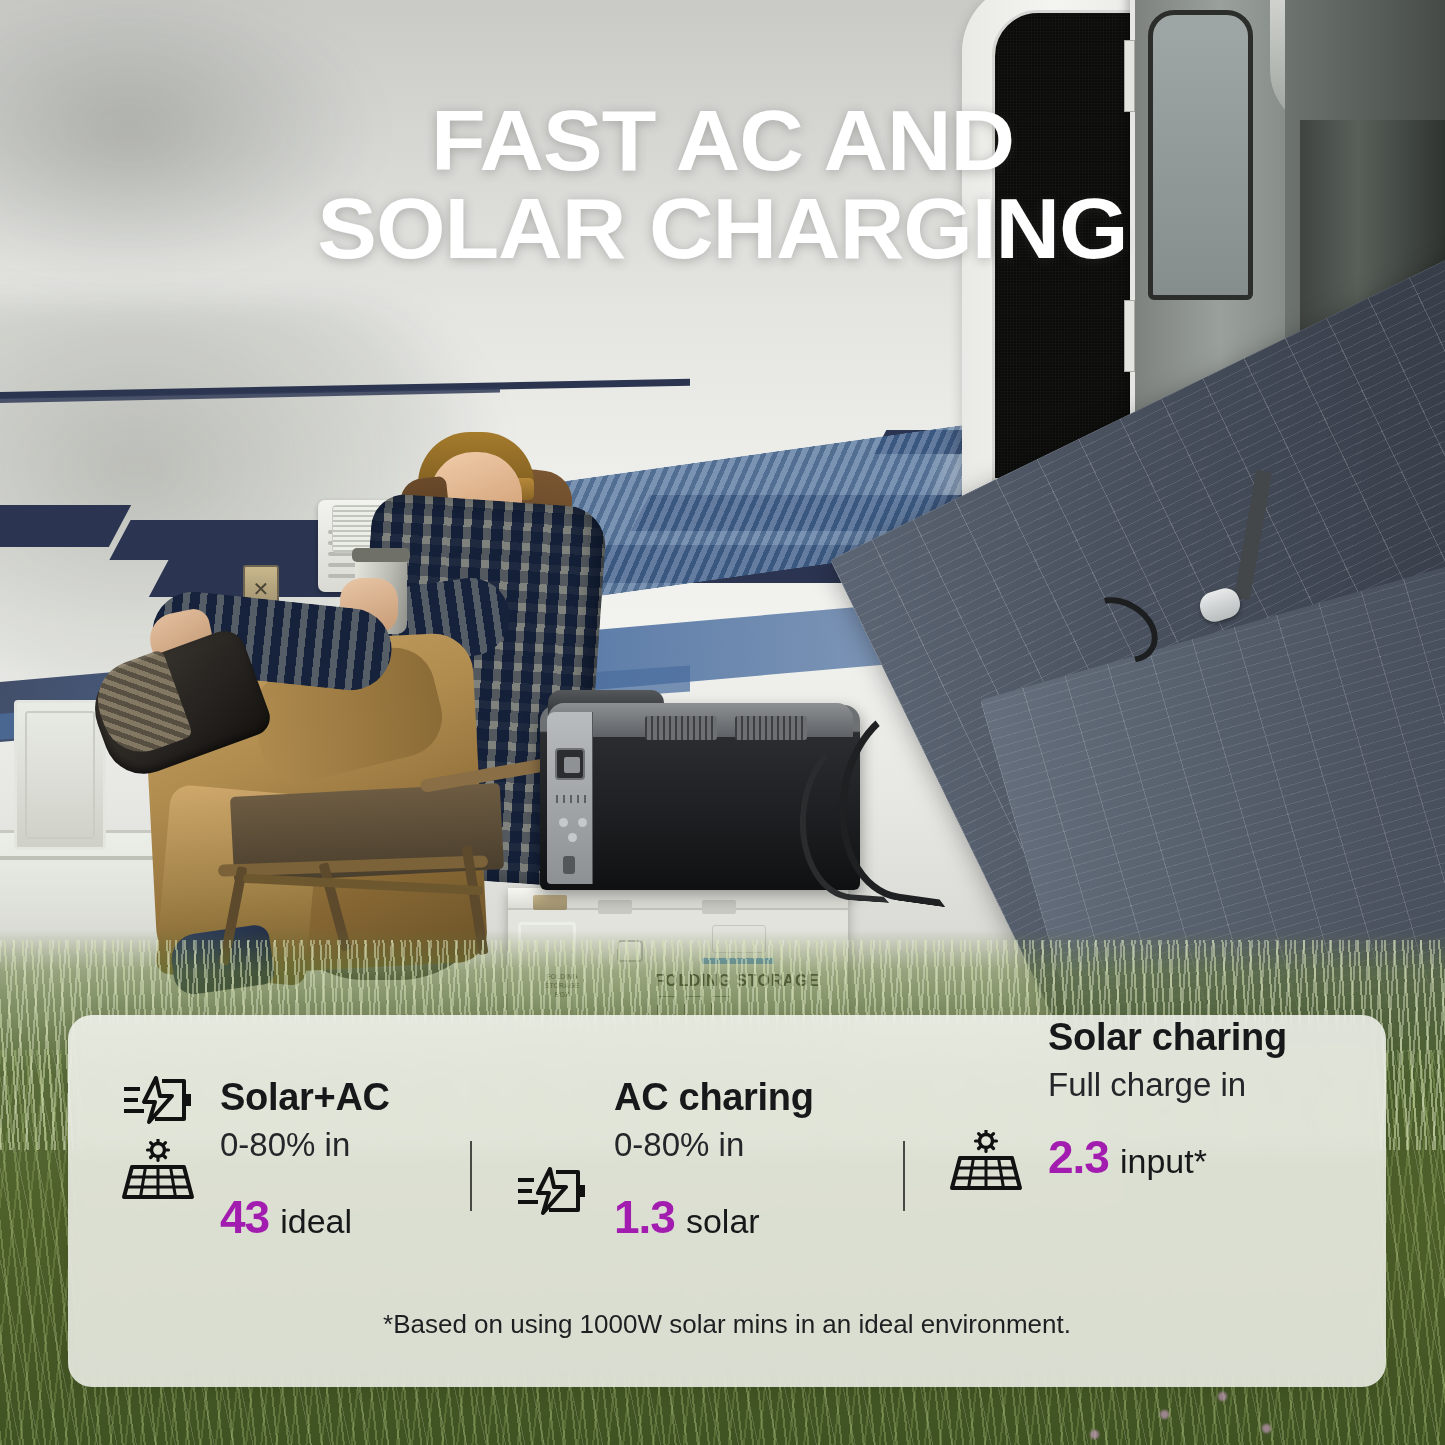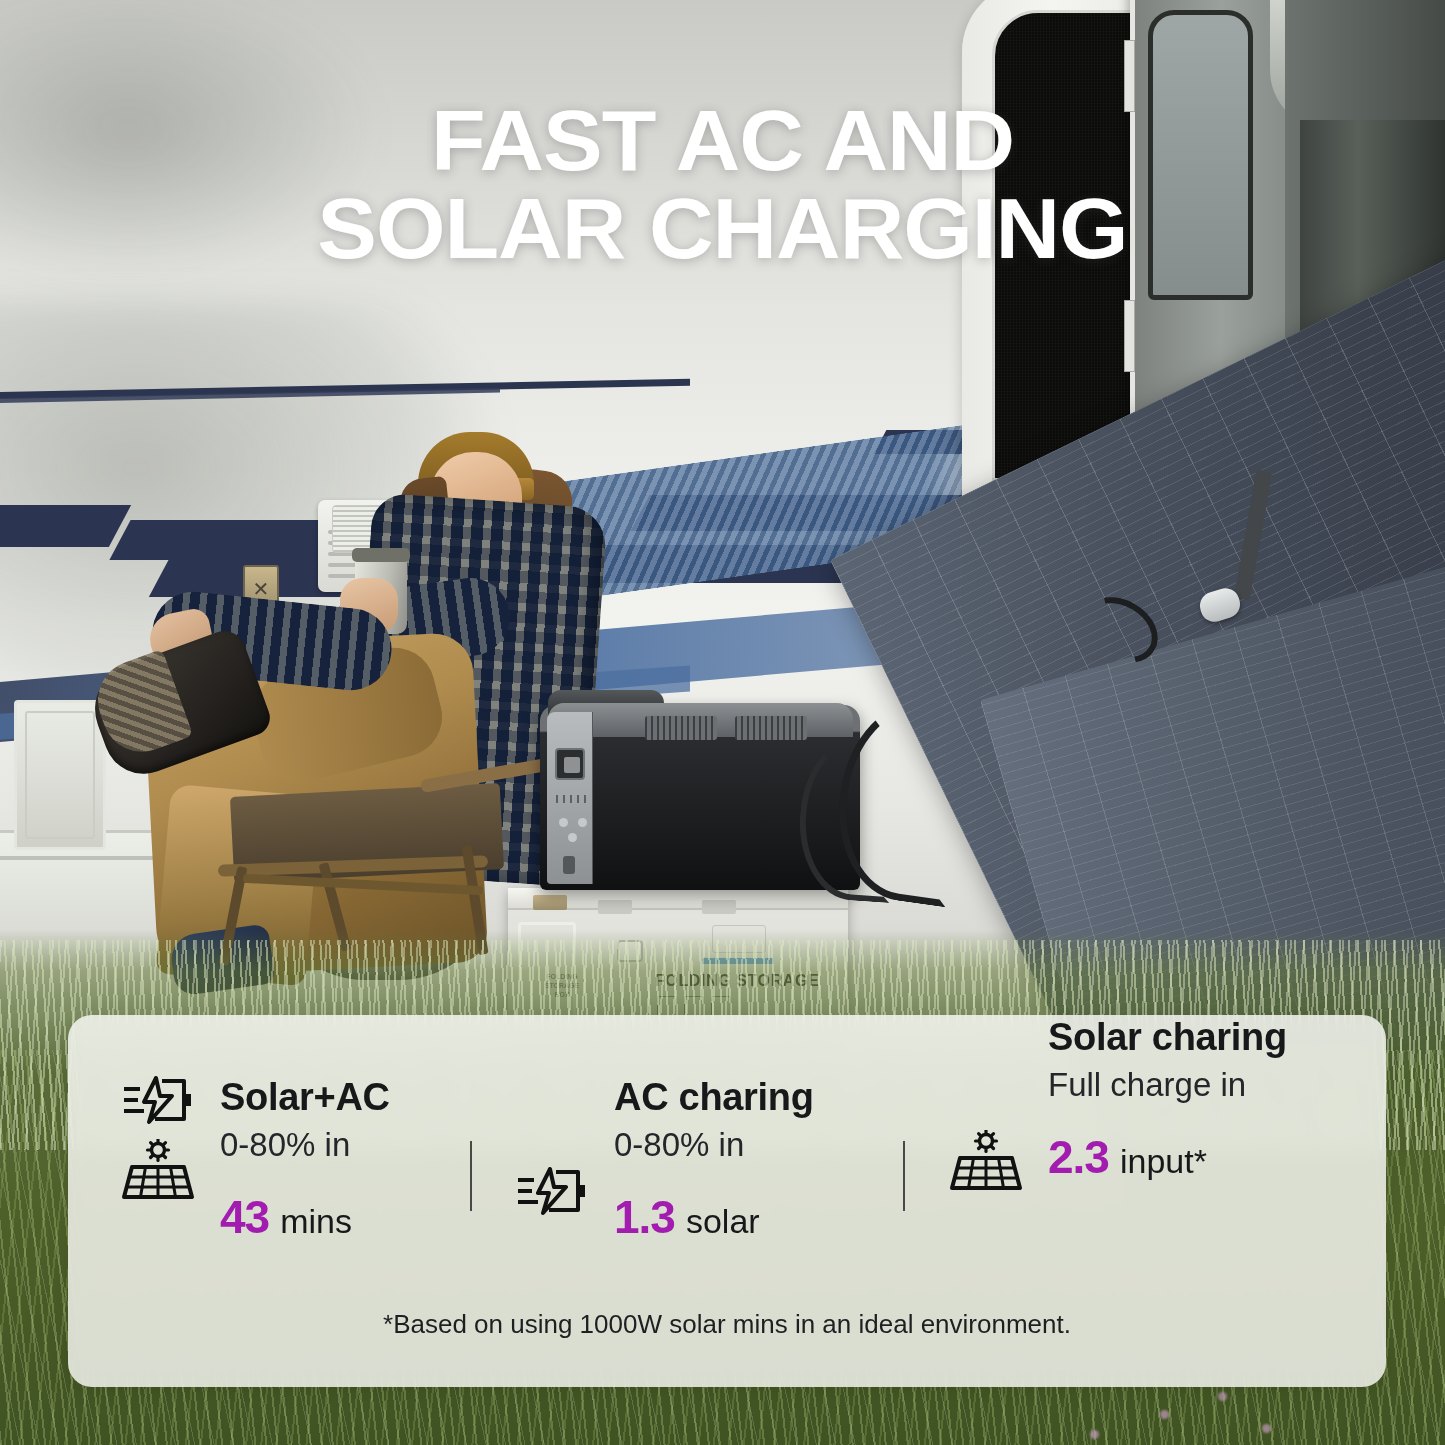--- a/index.html
+++ b/index.html
@@ -673,21 +673,21 @@
               <path d="M9.3 38 h57.4"></path>
                 <path d="M6.7 48 h62.6"></path>
             </g>
           </svg>
         </div>
         <div class="txt">
           <div class="s-title">Solar+AC</div>
           <div class="s-sub">0-80% in</div>
           <div class="s-val">
             <span class="s-num">43</span>
-            <span class="s-unit">mins</span>
+            <span class="s-unit">ideal</span>
           </div>
         </div>
       </div>
 
       <div class="col c2">
         <div class="icons single">
           <svg class="icon-sv" width="72" height="50" viewBox="0 0 72 50">
             <path d="M2 14 h16" stroke="#111" stroke-width="4" fill="none"></path>
             <path d="M2 25 h14" stroke="#111" stroke-width="4" fill="none"></path>
             <path d="M2 36 h20" stroke="#111" stroke-width="4" fill="none"></path>

